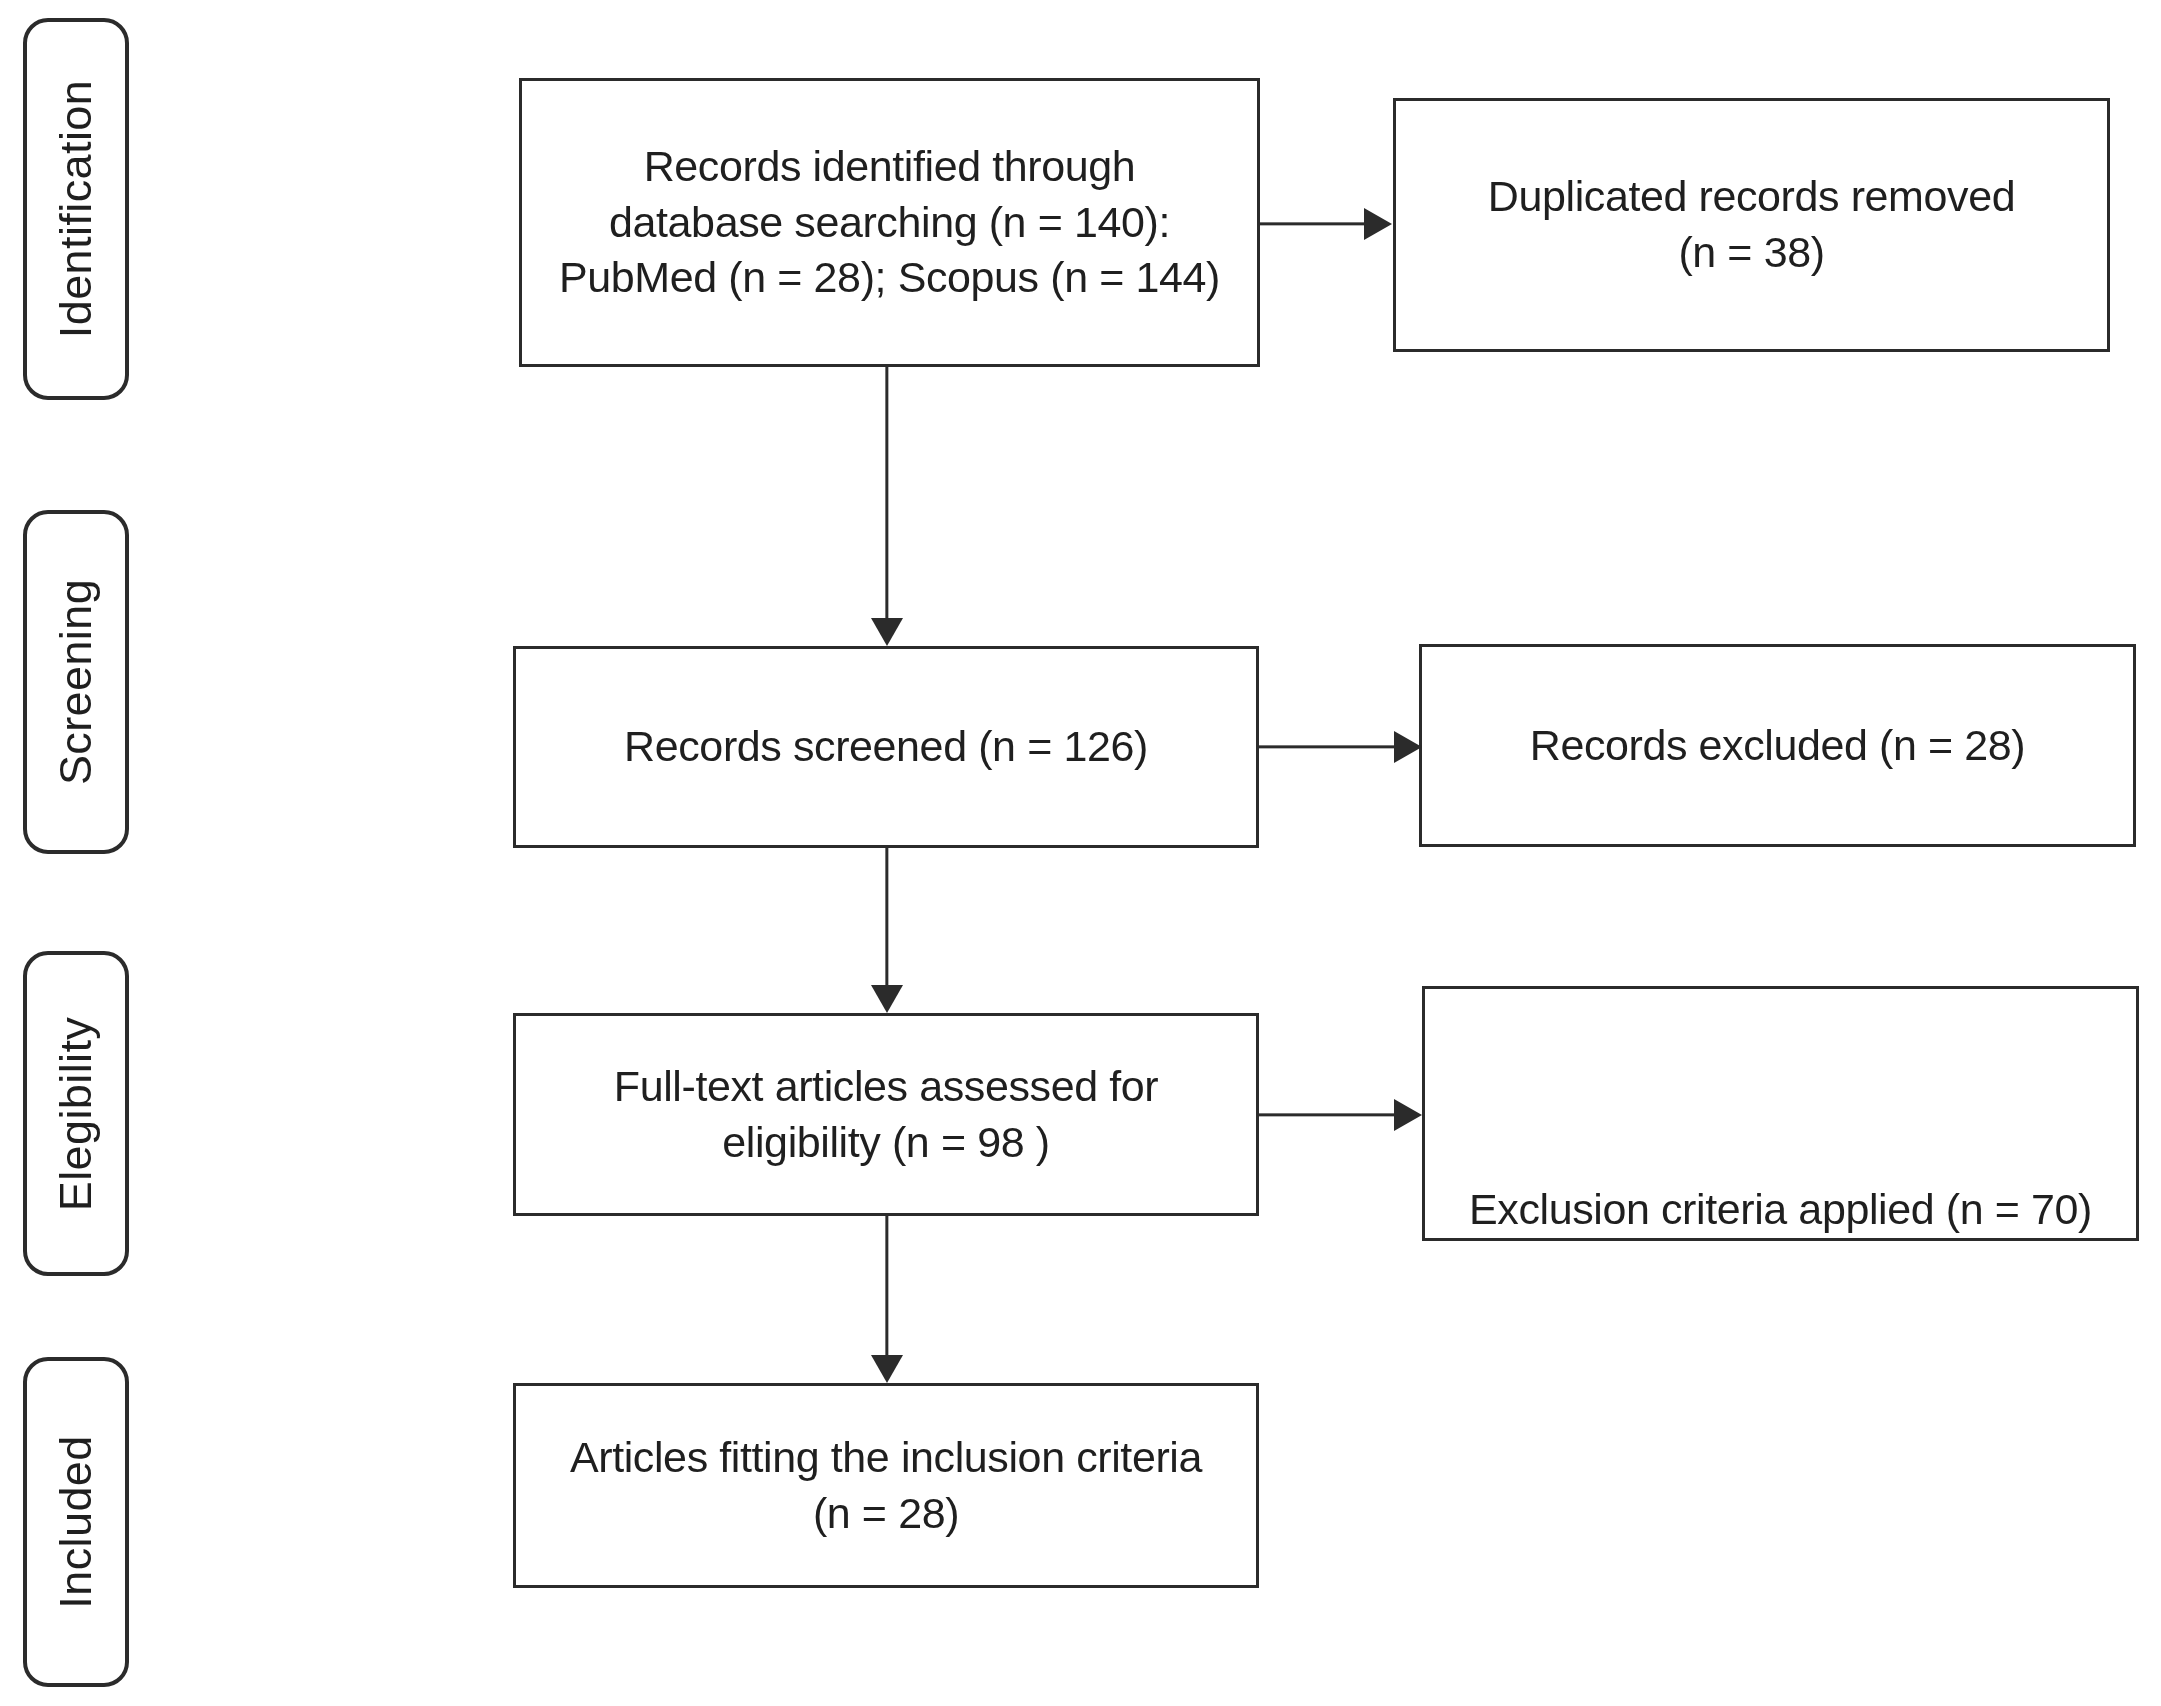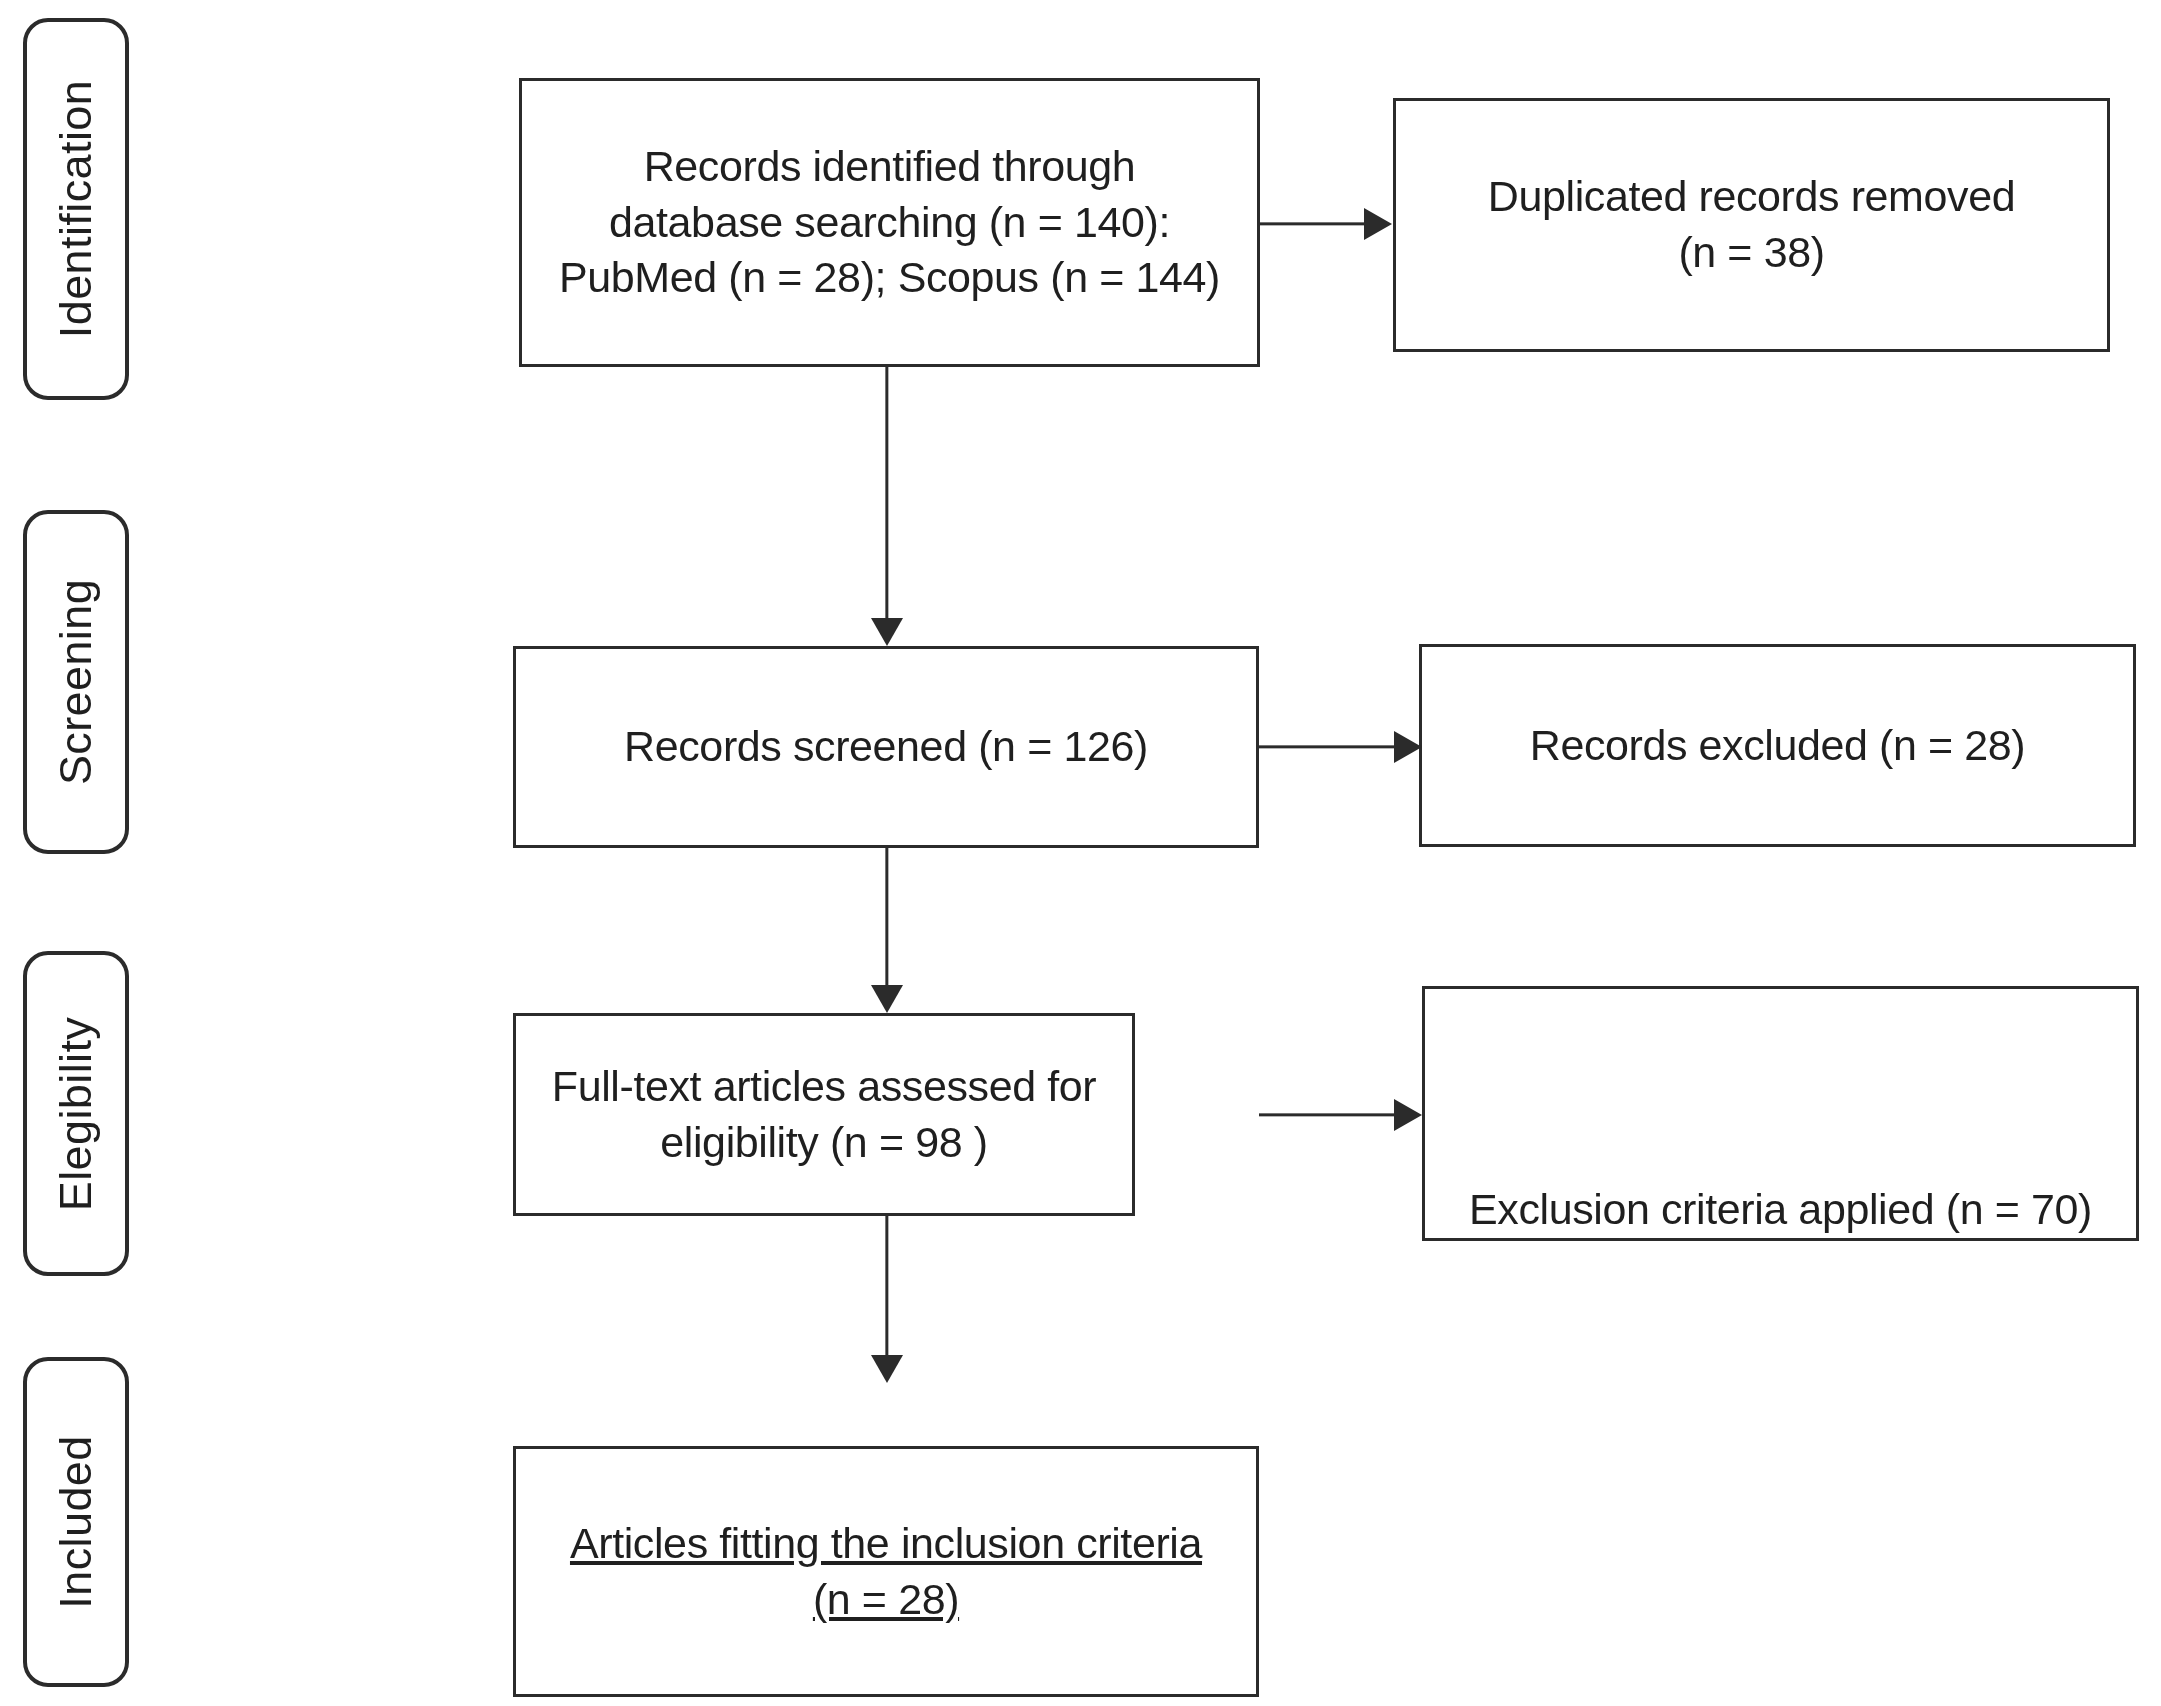--- a/index.html
+++ b/index.html
@@ -58,22 +58,22 @@
   }
 
   #stage-identification { top: 18.3px;   height: 382px; }
   #stage-screening      { top: 510px;  height: 344px; }
   #stage-elegibility    { top: 951px; height: 325px; }
   #stage-included       { top: 1357px; height: 330px; }
 
   
   #box-identified { left: 519px; top: 78px;   width: 741px; height: 289px; }
   #box-screened   { left: 513px; top: 646px;  width: 746px; height: 202px; }
-  #box-fulltext   { left: 513px; top: 1013px; width: 622px; height: 203px; }
-  #box-included   { left: 513px; top: 1446px; width: 746px; height: 251px; text-decoration: underline; }
+  #box-fulltext   { left: 513px; top: 1013px; width: 746px; height: 203px; }
+  #box-included   { left: 513px; top: 1383px; width: 746px; height: 205px; }
 
   
   #box-duplicates { left: 1393px; top: 98px;  width: 717px; height: 254px; }
   #box-excluded   { left: 1419px; top: 644px;  width: 717px; height: 203px; }
   #box-exclusion  { left: 1422px; top: 986px; width: 717px; height: 255px; align-items: flex-end; }
 
   
   .arrow-v { position: absolute; width: 32px; }
   .arrow-v .shaft {
     position: absolute; left: 50%; top: 0; bottom: 25px;

